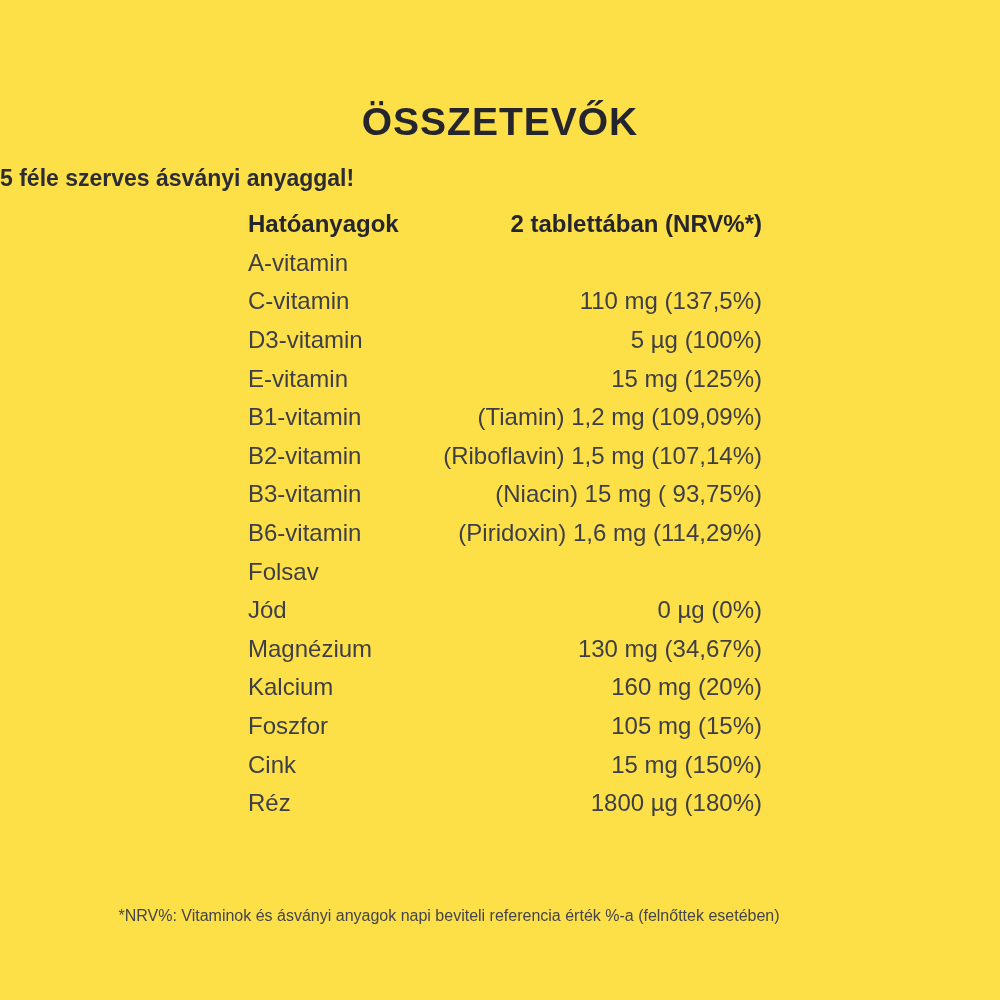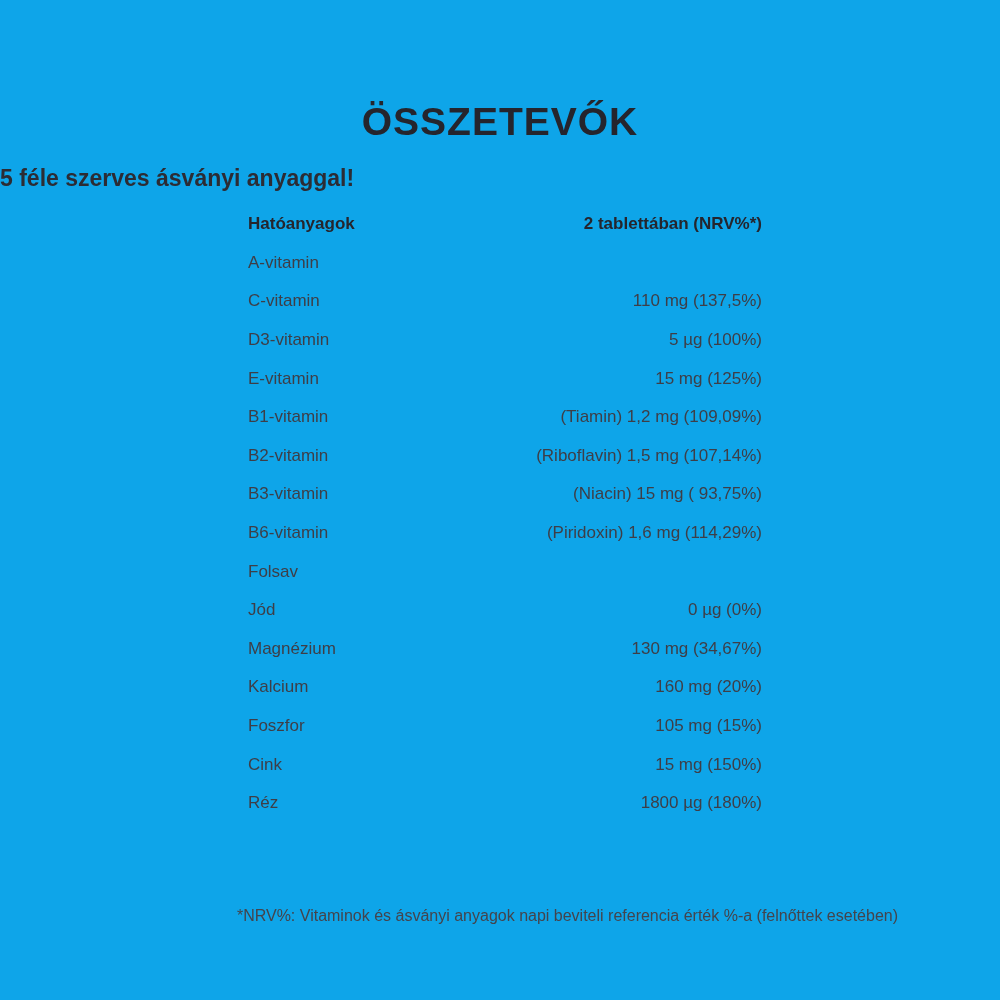--- a/index.html
+++ b/index.html
@@ -5,21 +5,21 @@
   html, body {
     margin: 0;
     padding: 0;
     background: #ffffff;
     font-family: "Liberation Sans", sans-serif;
   }
   .page {
     position: relative;
     width: 1000px;
     height: 1000px;
-    background: #0ea5e9;
+    background: #fde047;
     overflow: hidden;
   }
   .title {
     position: absolute;
     top: 100px;
     left: 0;
     width: 1000px;
     text-align: center;
     font-size: 39px;
     font-weight: 600;
@@ -42,35 +42,35 @@
     left: 248px;
     width: 514px;
     display: flex;
     flex-direction: column;
   }
   .trow {
     height: 38.6px;
     display: flex;
     align-items: center;
     justify-content: space-between;
-    font-size: 17px;
+    font-size: 24px;
     color: #3e3e47;
   }
   .trow .cell-name  { text-align: left;  white-space: pre; }
   .trow .cell-value { text-align: center; white-space: pre; }
   .trow.header {
     font-weight: 700;
     color: #25252d;
   }
   .footnote {
     position: absolute;
     top: 907px;
     left: 0;
     width: 898px;
-    text-align: right;
+    text-align: center;
     font-size: 16px;
     color: #44444c;
   }
 </style>
 </head>
 <body>
 
 <div class="page">
 
   <div class="title">ÖSSZETEVŐK</div>

